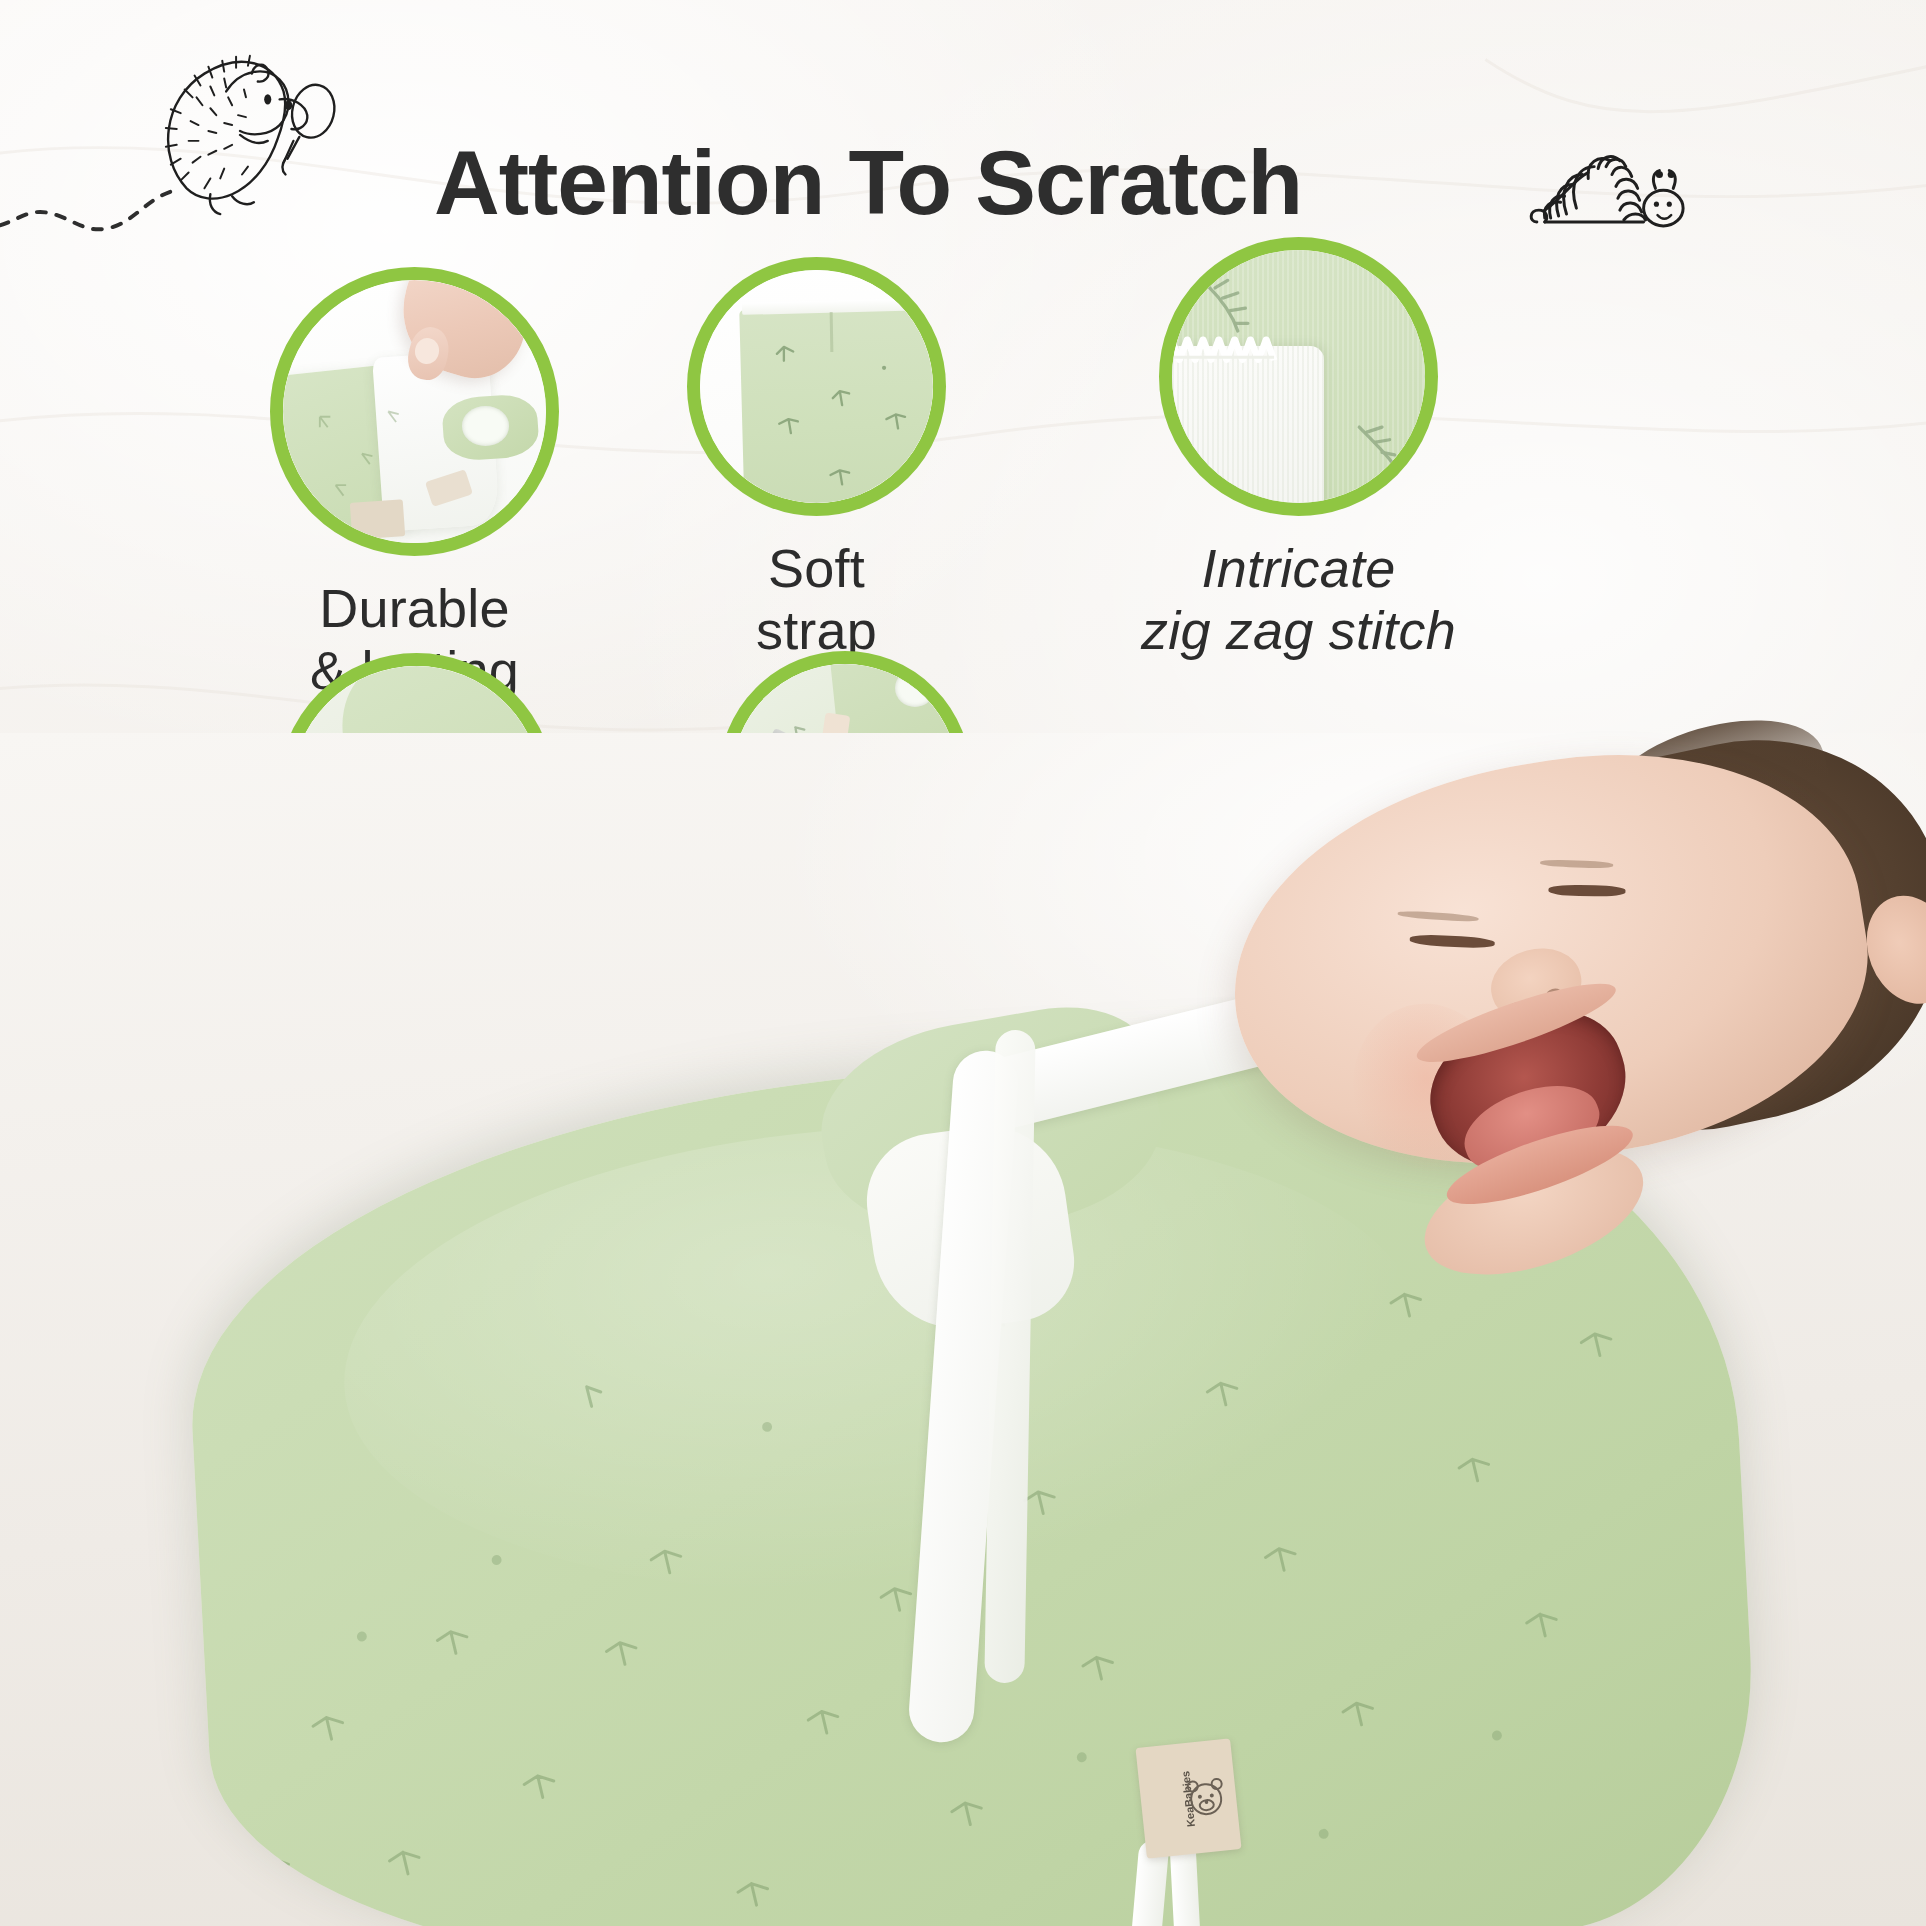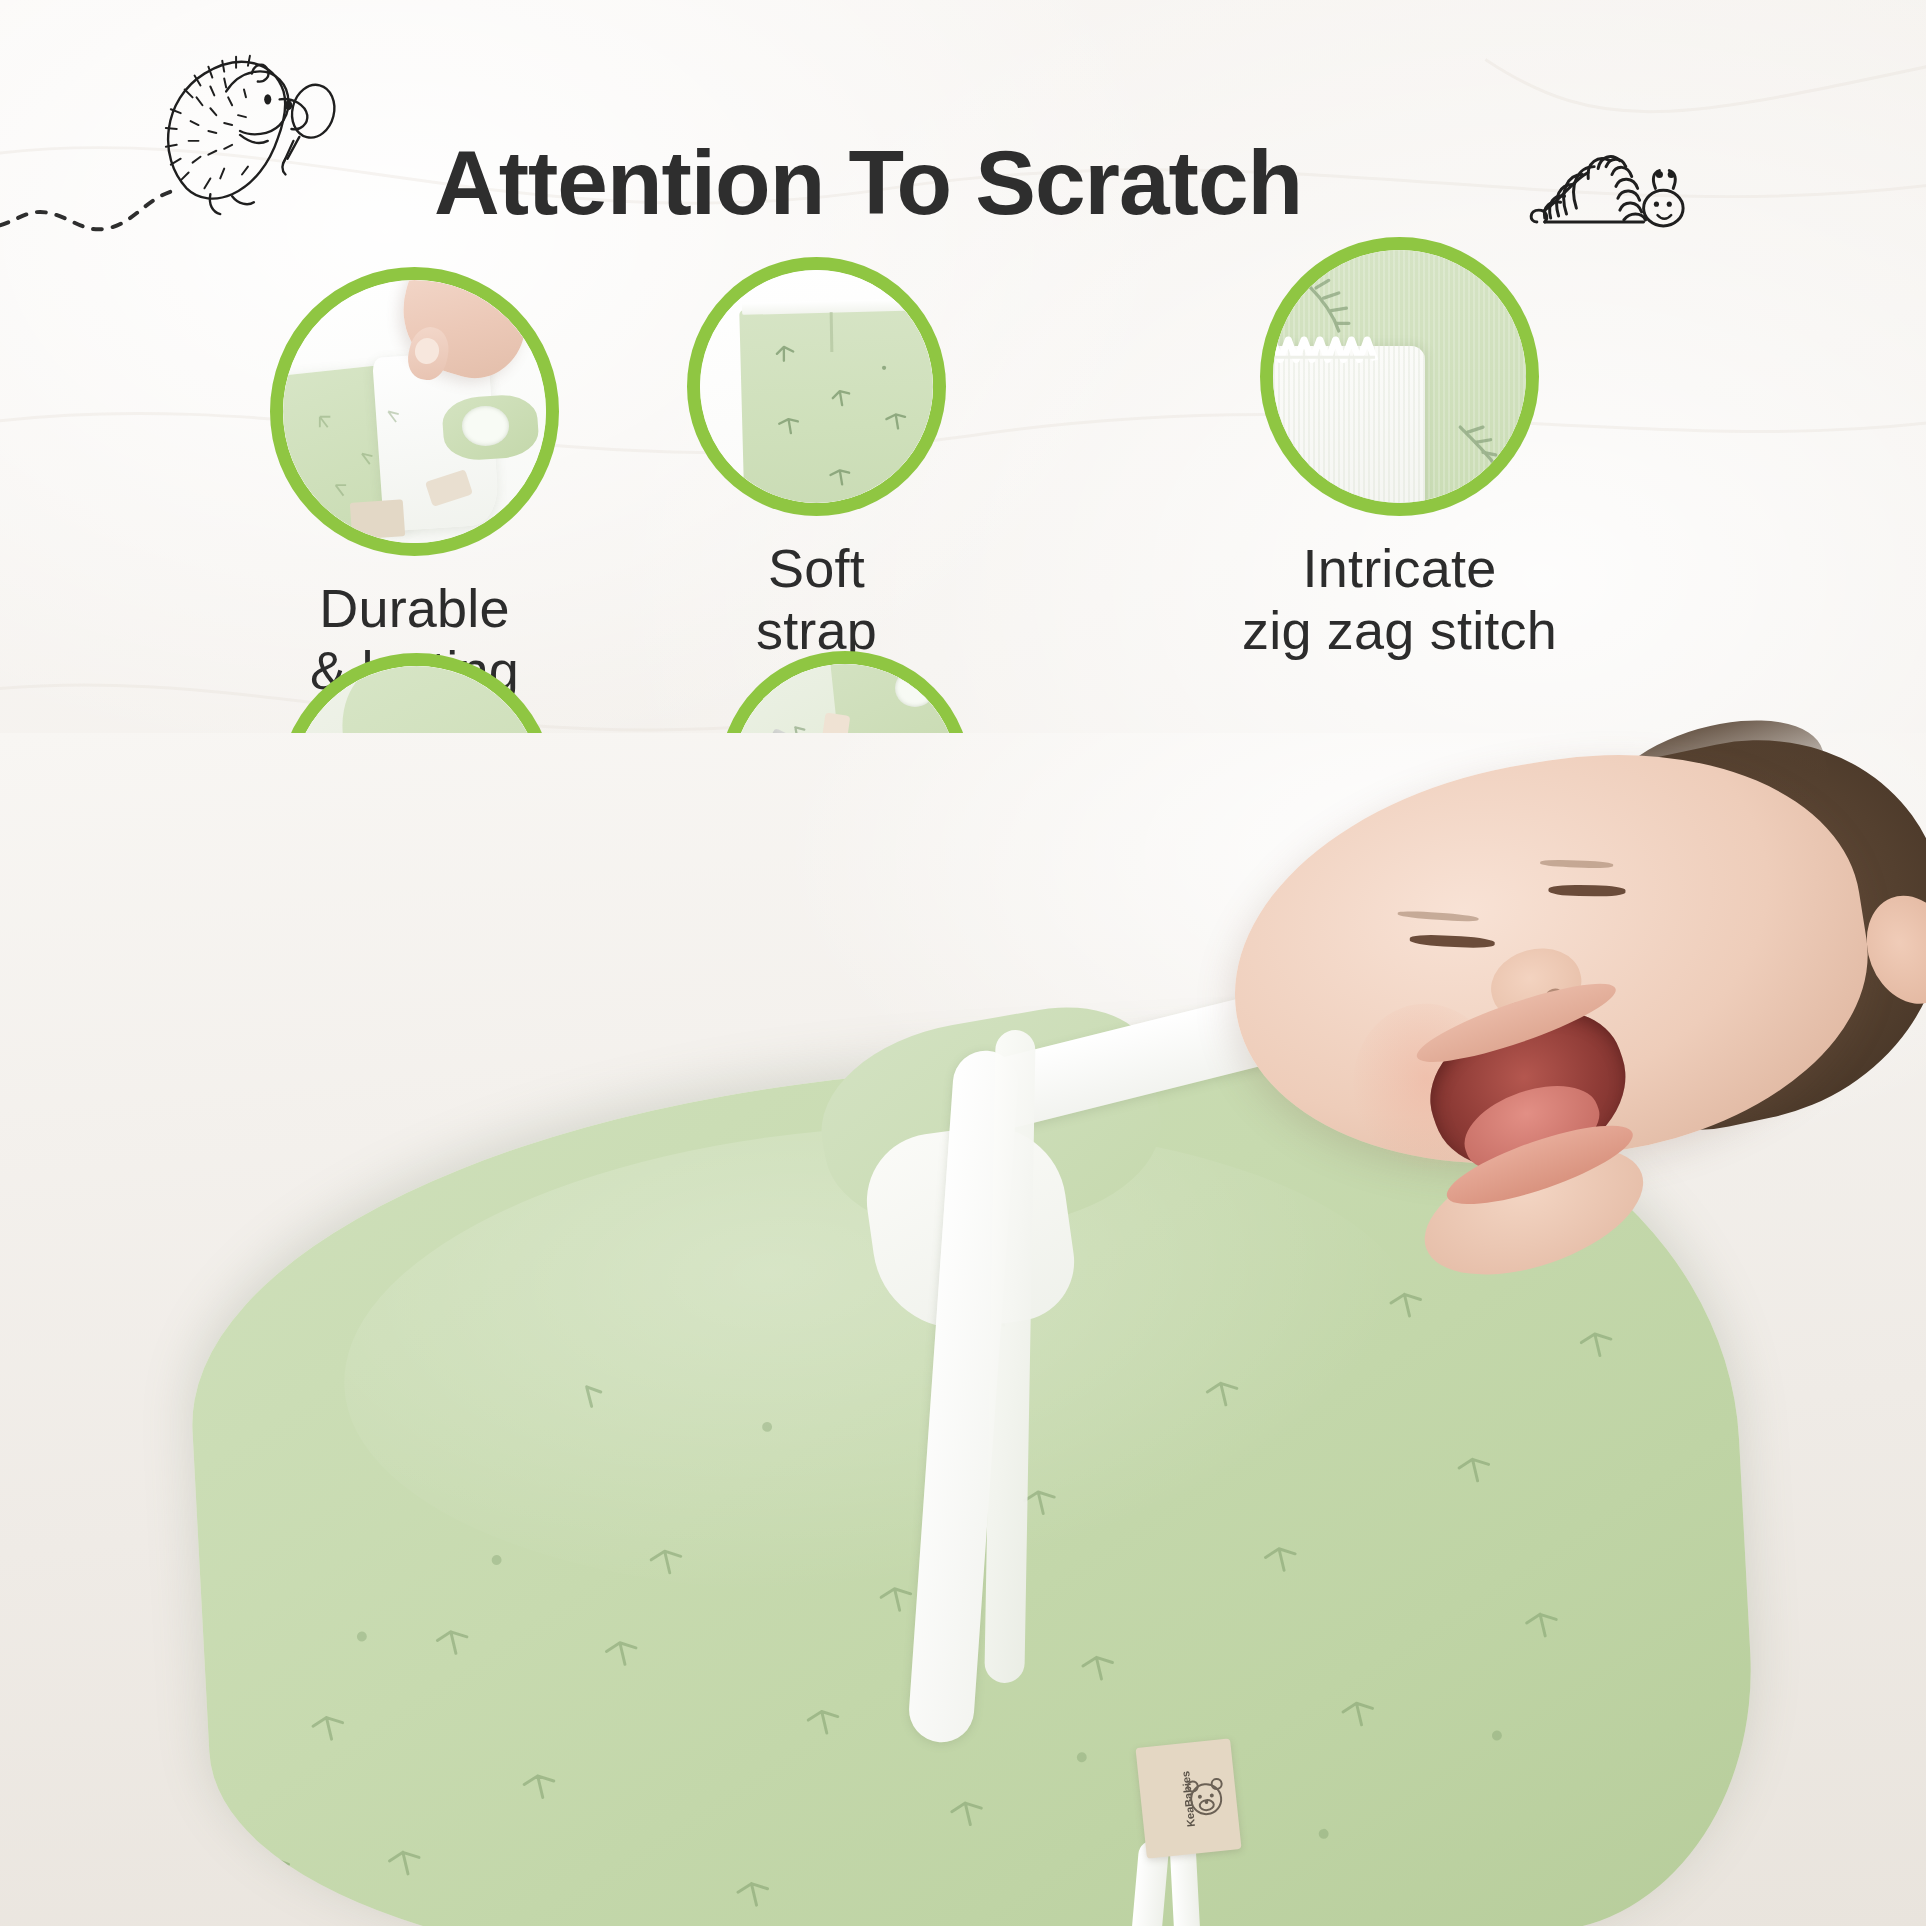--- a/index.html
+++ b/index.html
@@ -640,21 +640,21 @@
               <path d="M60,86 l1,6 M60,86 l4,1 M60,86 l-4,2"></path>
               <circle cx="79" cy="42" r="0.9" fill="#5e7f52" stroke="none"></circle>
             </g>
           </svg>
         </div>
       </div>
       <div class="feature-label">Soft
 strap</div>
     </div>
 
-    <div class="feature" style="left:1142px; top:-40px; width:515px;">
+    <div class="feature" style="left:1041px; top:-40px; width:515px;font-style:italic;">
       <div class="circle-frame" style="width:279px; height:279px; margin:0 auto;">
         <div class="circle-inner">
           <div class="c3-bg"></div>
           <div class="c3-weave"></div>
           <div class="c3-white"></div>
           <div class="c3-whiteweave"></div>
           <svg class="c3-zig" viewBox="0 0 100 20" preserveAspectRatio="none">
             <path d="M0,18 L4,4 L8,18 L12,4 L16,18 L20,4 L24,18 L28,4 L32,18 L36,4 L40,18 L44,4 L48,18 L52,4 L56,18 L60,4 L64,18 L68,4 L72,18" fill="none" stroke="#ffffff" stroke-width="3.4" stroke-linejoin="round"></path>
             <path d="M0,16 L72,16" stroke="#eef0e9" stroke-width="2" fill="none"></path>
           </svg>

